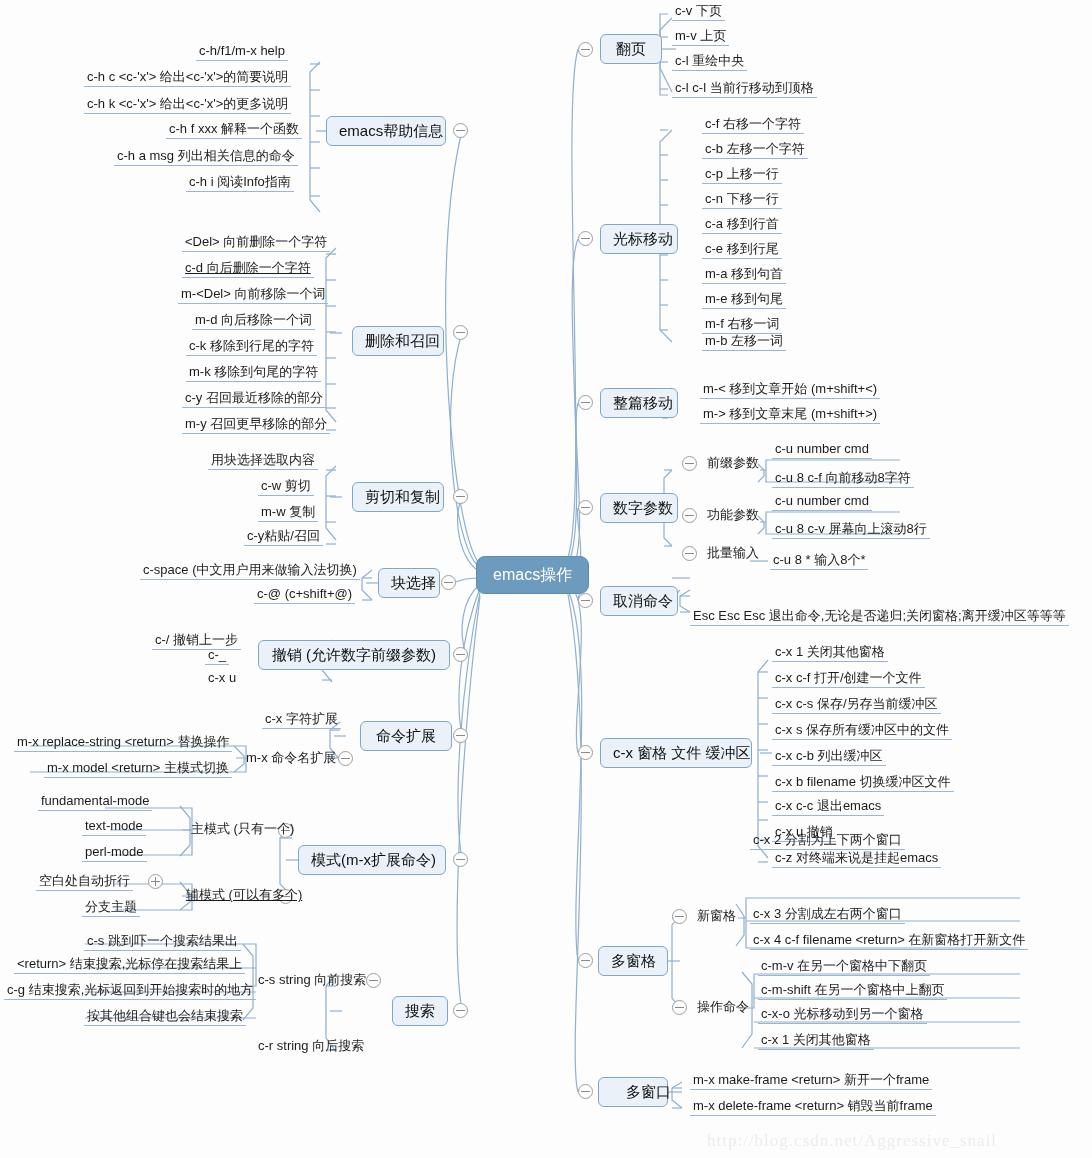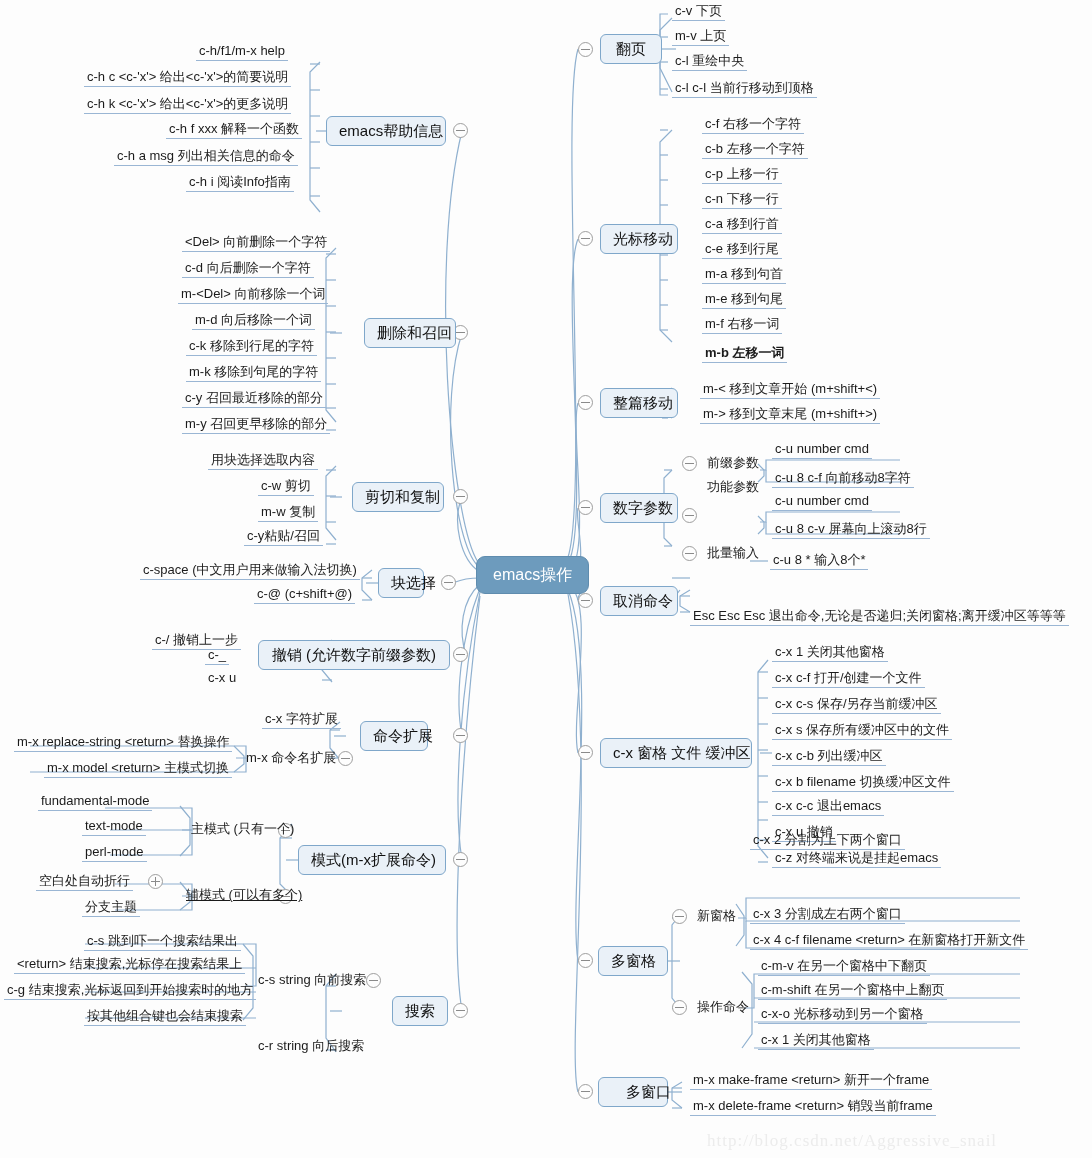--- a/index.html
+++ b/index.html
@@ -259,37 +259,37 @@
   <div class="box" style="left:600px;top:224px;width:78px;">光标移动</div>
   <div class="leaf" style="left:702px;top:116px;">c-f 右移一个字符</div>
   <div class="leaf" style="left:702px;top:141px;">c-b 左移一个字符</div>
   <div class="leaf" style="left:702px;top:166px;">c-p 上移一行</div>
   <div class="leaf" style="left:702px;top:191px;">c-n 下移一行</div>
   <div class="leaf" style="left:702px;top:216px;">c-a 移到行首</div>
   <div class="leaf" style="left:702px;top:241px;">c-e 移到行尾</div>
   <div class="leaf" style="left:702px;top:266px;">m-a 移到句首</div>
   <div class="leaf" style="left:702px;top:291px;">m-e 移到句尾</div>
   <div class="leaf" style="left:702px;top:316px;">m-f 右移一词</div>
-  <div class="leaf" style="left:702px;top:345px;font-weight:bold;">m-b 左移一词</div>
+  <div class="leaf" style="left:702px;top:333px;">m-b 左移一词</div>
 
   <div class="toggle" style="left:578px;top:395px;"></div>
   <div class="box" style="left:600px;top:388px;width:78px;">整篇移动</div>
   <div class="leaf" style="left:700px;top:381px;">m-&lt; 移到文章开始 (m+shift+&lt;)</div>
   <div class="leaf" style="left:700px;top:406px;">m-&gt; 移到文章末尾 (m+shift+&gt;)</div>
 
   <div class="toggle" style="left:578px;top:500px;"></div>
   <div class="box" style="left:600px;top:493px;width:78px;">数字参数</div>
 
   <div class="toggle" style="left:682px;top:456px;"></div>
   <div class="leaf nb" style="left:704px;top:455px;">前缀参数</div>
   <div class="leaf" style="left:772px;top:441px;">c-u number cmd</div>
   <div class="leaf" style="left:772px;top:470px;">c-u 8 c-f 向前移动8字符</div>
 
   <div class="toggle" style="left:682px;top:508px;"></div>
-  <div class="leaf nb" style="left:704px;top:479px;">功能参数</div>
+  <div class="leaf nb" style="left:704px;top:507px;">功能参数</div>
   <div class="leaf" style="left:772px;top:493px;">c-u number cmd</div>
   <div class="leaf" style="left:772px;top:521px;">c-u 8 c-v 屏幕向上滚动8行</div>
 
   <div class="toggle" style="left:682px;top:546px;"></div>
   <div class="leaf nb" style="left:704px;top:545px;">批量输入</div>
   <div class="leaf" style="left:770px;top:552px;">c-u 8 *  输入8个*</div>
 
   <div class="toggle" style="left:578px;top:593px;"></div>
   <div class="box" style="left:600px;top:586px;width:78px;">取消命令</div>
   <div class="leaf" style="left:690px;top:608px;">Esc Esc Esc 退出命令,无论是否递归;关闭窗格;离开缓冲区等等等</div>
@@ -330,50 +330,50 @@
   <div class="toggle" style="left:453px;top:123px;"></div>
   <div class="box" style="left:326px;top:116px;width:120px;">emacs帮助信息</div>
   <div class="leaf" style="left:196px;top:43px;">c-h/f1/m-x help</div>
   <div class="leaf" style="left:84px;top:69px;">c-h c &lt;c-'x'&gt; 给出&lt;c-'x'&gt;的简要说明</div>
   <div class="leaf" style="left:84px;top:96px;">c-h k &lt;c-'x'&gt; 给出&lt;c-'x'&gt;的更多说明</div>
   <div class="leaf" style="left:166px;top:121px;">c-h f xxx 解释一个函数</div>
   <div class="leaf" style="left:114px;top:148px;">c-h a msg 列出相关信息的命令</div>
   <div class="leaf" style="left:186px;top:174px;">c-h i 阅读Info指南</div>
 
   <div class="toggle" style="left:453px;top:325px;"></div>
-  <div class="box" style="left:352px;top:318px;width:92px;margin-left:12px;">删除和召回</div>
+  <div class="box" style="left:352px;top:326px;width:92px;">删除和召回</div>
   <div class="leaf" style="left:182px;top:234px;">&lt;Del&gt; 向前删除一个字符</div>
-  <div class="leaf" style="left:182px;top:260px;">c-d 向后删除一个字符</div>
+  <div class="leaf" style="left:182px;top:260px;text-decoration:underline;">c-d 向后删除一个字符</div>
   <div class="leaf" style="left:178px;top:286px;">m-&lt;Del&gt; 向前移除一个词</div>
   <div class="leaf" style="left:192px;top:312px;">m-d 向后移除一个词</div>
   <div class="leaf" style="left:186px;top:338px;">c-k 移除到行尾的字符</div>
   <div class="leaf" style="left:186px;top:364px;">m-k 移除到句尾的字符</div>
   <div class="leaf" style="left:182px;top:390px;">c-y 召回最近移除的部分</div>
   <div class="leaf" style="left:182px;top:416px;">m-y 召回更早移除的部分</div>
 
   <div class="toggle" style="left:453px;top:489px;"></div>
   <div class="box" style="left:352px;top:482px;width:92px;">剪切和复制</div>
   <div class="leaf" style="left:208px;top:452px;">用块选择选取内容</div>
   <div class="leaf" style="left:258px;top:478px;">c-w 剪切</div>
   <div class="leaf" style="left:258px;top:504px;">m-w 复制</div>
   <div class="leaf" style="left:244px;top:528px;">c-y粘贴/召回</div>
 
   <div class="toggle" style="left:441px;top:575px;"></div>
-  <div class="box" style="left:378px;top:568px;width:46px;">块选择</div>
+  <div class="box" style="left:378px;top:568px;width:62px;">块选择</div>
   <div class="leaf" style="left:140px;top:562px;">c-space  (中文用户用来做输入法切换)</div>
   <div class="leaf" style="left:254px;top:586px;">c-@ (c+shift+@)</div>
 
   <div class="toggle" style="left:453px;top:647px;"></div>
   <div class="box" style="left:258px;top:640px;width:192px;">撤销 (允许数字前缀参数)</div>
   <div class="leaf" style="left:152px;top:632px;">c-/ 撤销上一步</div>
   <div class="leaf" style="left:205px;top:647px;">c-_</div>
   <div class="leaf nb" style="left:205px;top:670px;">c-x u</div>
 
   <div class="toggle" style="left:453px;top:728px;"></div>
-  <div class="box" style="left:360px;top:721px;width:68px;">命令扩展</div>
+  <div class="box" style="left:360px;top:721px;width:92px;">命令扩展</div>
   <div class="leaf" style="left:262px;top:711px;">c-x 字符扩展</div>
   <div class="toggle" style="left:338px;top:751px;"></div>
   <div class="leaf nb" style="left:243px;top:750px;">m-x 命令名扩展</div>
   <div class="leaf" style="left:14px;top:734px;">m-x replace-string &lt;return&gt; 替换操作</div>
   <div class="leaf" style="left:44px;top:760px;">m-x model &lt;return&gt; 主模式切换</div>
 
   <div class="toggle" style="left:453px;top:852px;"></div>
   <div class="box" style="left:298px;top:845px;width:148px;">模式(m-x扩展命令)</div>
 
   <div class="toggle" style="left:278px;top:823px;"></div>

